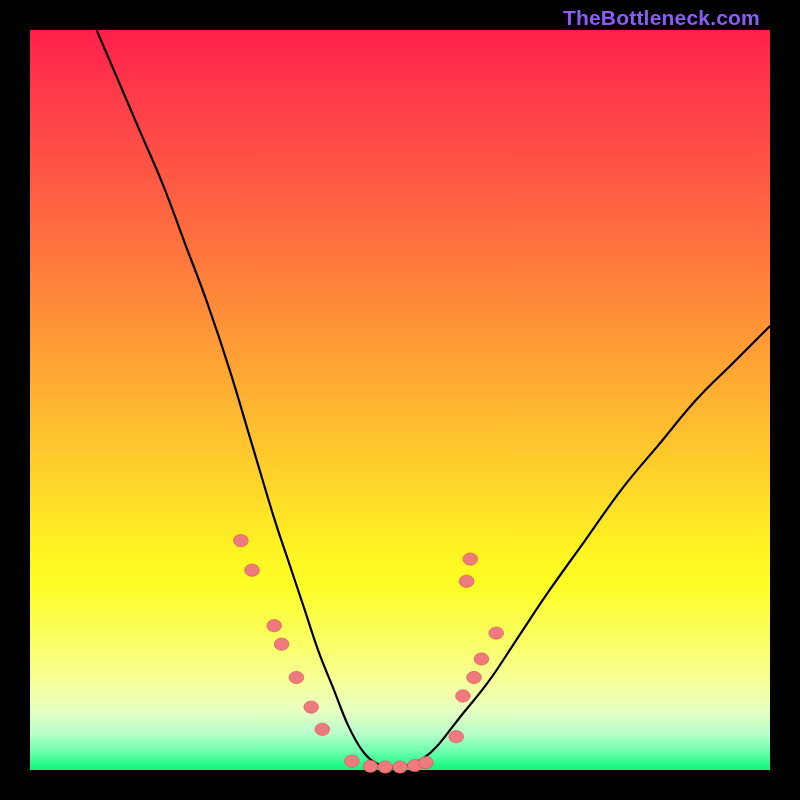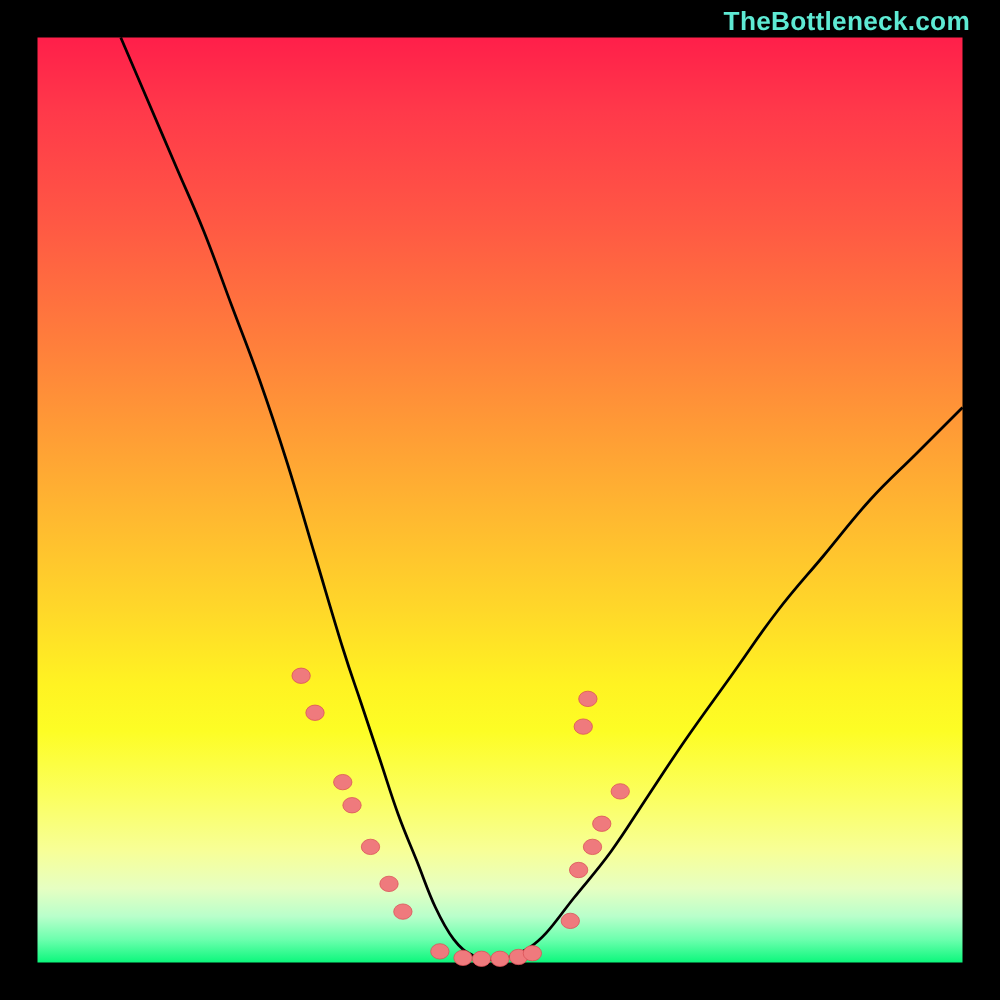--- a/index.html
+++ b/index.html
@@ -39,22 +39,22 @@
       #f7ff98 88%,
       #e6ffc2 92%,
       #b9ffcb 95%,
       #6dffae 97.5%,
       #0cf77c 100%
     );
   }
   .watermark {
     position: absolute;
     top: 6px;
-    right: 24px;
-    color: #5eead4;
+    right: 40px;
+    color: #8b5cf6;
     font-size: 21px;
     font-weight: 600;
     letter-spacing: 0.2px;
   }
   svg.curve-layer {
     position: absolute;
     top: 0;
     left: 0;
     width: 740px;
     height: 740px;

